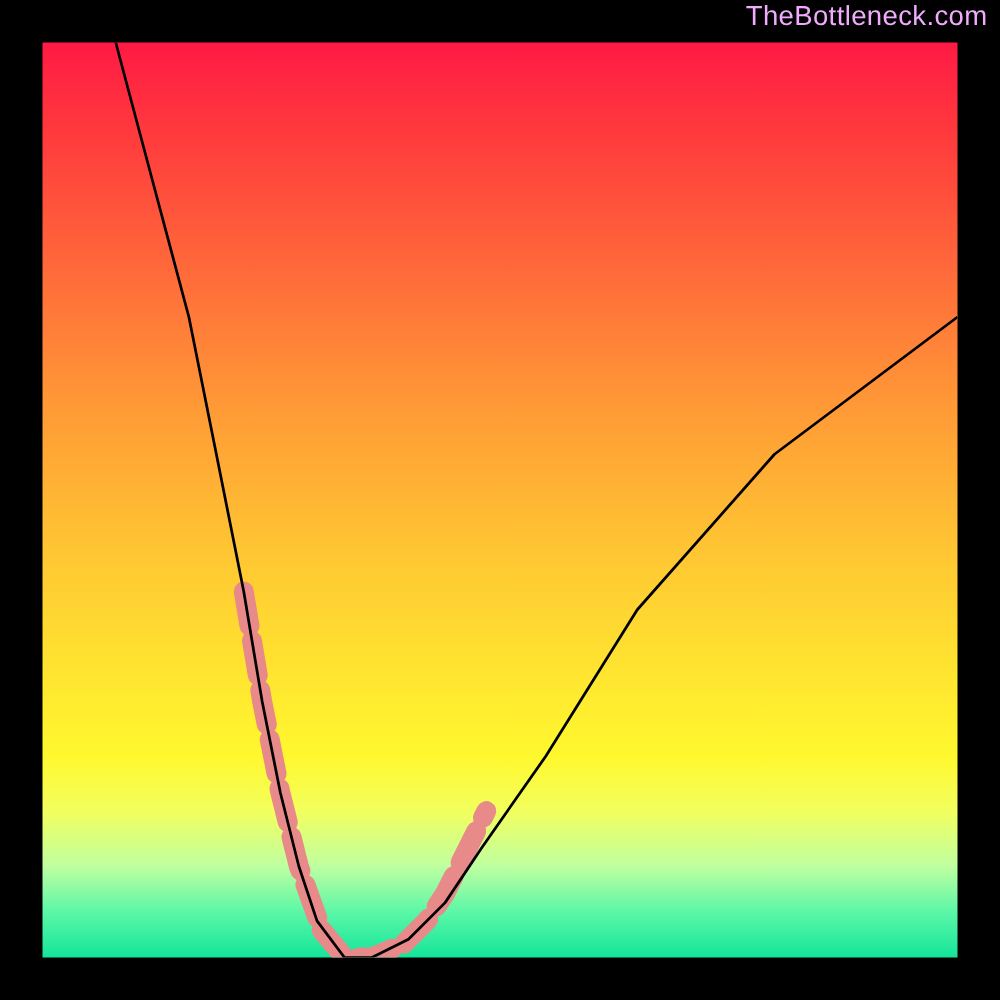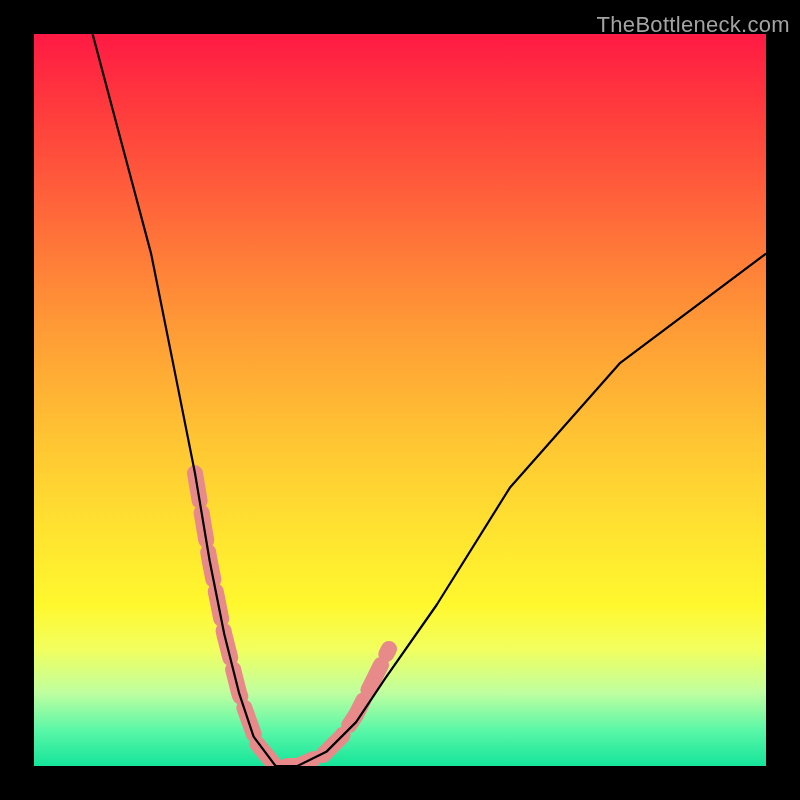--- a/index.html
+++ b/index.html
@@ -33,23 +33,23 @@
       #ffc433 55%,
       #ffe330 68%,
       #fff82e 78%,
       #f2ff5e 84%,
       #bfffa0 90%,
       #5cf7a7 95%,
       #14e59a 100%);
   }
   .watermark {
     position: absolute;
-    top: 12px;
+    top: 0;
     right: 10px;
-    color: #a3a3a3;
+    color: #f0abfc;
     font-size: 22px;
     font-weight: 500;
     letter-spacing: 0.3px;
     z-index: 5;
     user-select: none;
   }
   svg.curve {
     position: absolute;
     left: 0;
     top: 0;

